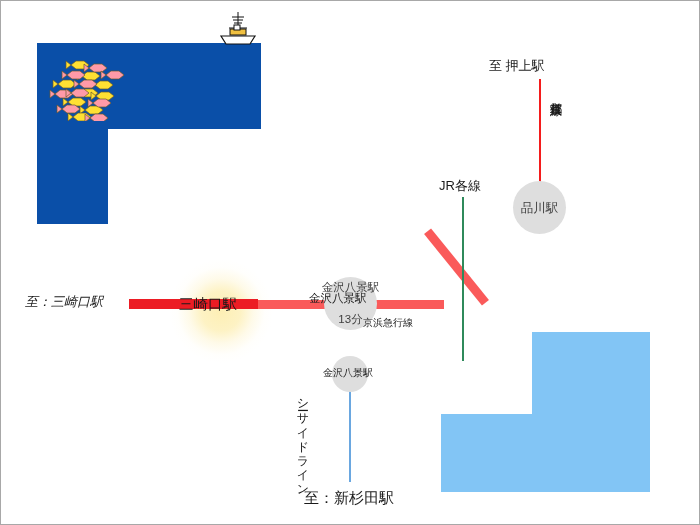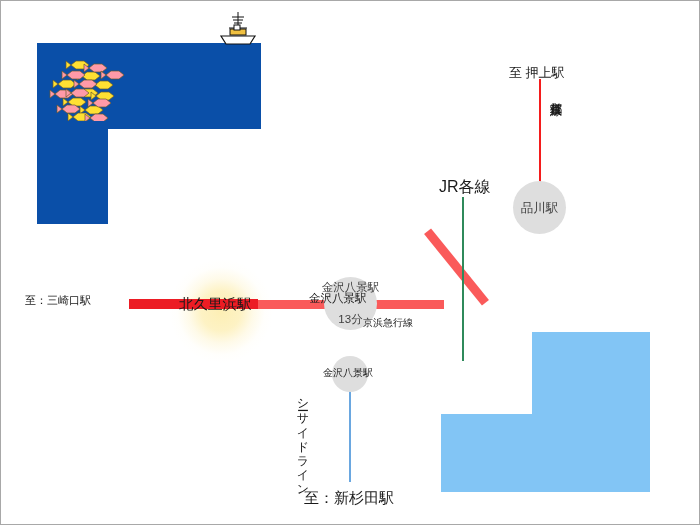--- a/index.html
+++ b/index.html
@@ -176,27 +176,27 @@
     white-space: nowrap;
   }
   .vertical-label {
     position: absolute;
     writing-mode: vertical-rl;
     text-orientation: upright;
     color: #1a1a1a;
     white-space: nowrap;
     letter-spacing: 0.5px;
   }
-  .lbl-misakiguchi { left: 24px;  top: 292px; font-size: 11px; }
+  .lbl-misakiguchi { left: 24px;  top: 292px; font-size: 13px; font-style: italic; }
   .lbl-keikyu-kurihama-line { left: 56px; top: 325px; font-size: 12.5px; }
   .lbl-kitakurihama { left: 178px; top: 294px; font-size: 14.5px; font-weight: 500; }
   .lbl-kanazawa-above { left: 308px; top: 290px; font-size: 11.5px; }
   .lbl-keikyu-line { left: 362px; top: 315px; font-size: 10px; }
-  .lbl-jr-lines { left: 438px; top: 176px; font-size: 16px; }
-  .lbl-oshiage { left: 508px; top: 56px; font-size: 13px; margin-top: 7px; }
+  .lbl-jr-lines { left: 438px; top: 176px; font-size: 13px; }
+  .lbl-oshiage { left: 488px; top: 56px; font-size: 13px; }
   .lbl-asakusa-line { left: 546px; top: 92px; font-size: 12px; }
   .lbl-seaside-line { left: 293px; top: 389px; font-size: 12px; }
   .lbl-shinsugita { left: 303px; top: 488px; font-size: 15px; }
   .lbl-seaside-kanazawa { left: 322px; top: 365px; font-size: 10px; }
   
   .fish-school { position: absolute; left: 48px; top: 58px; }
   .ship { position: absolute; left: 216px; top: 10px; }
 </style>
 </head>
 <body>
@@ -327,21 +327,21 @@
   </div>
 
 
   <div class="station station-shinagawa">
     <span class="station-name">品川駅</span>
   </div>
 
   <div class="label lbl-misakiguchi">至：三崎口駅</div>
 
 
-  <div class="label lbl-kitakurihama">北久里浜駅</div>
+  <div class="label lbl-kitakurihama">三崎口駅</div>
 
   <div class="label lbl-kanazawa-above">金沢八景駅</div>
 
   <div class="label lbl-keikyu-line">京浜急行線</div>
 
   <div class="label lbl-jr-lines">JR各線</div>
 
   <div class="label lbl-oshiage">至 押上駅</div>
 
   <div class="vertical-label lbl-asakusa-line">都営浅草線</div>

